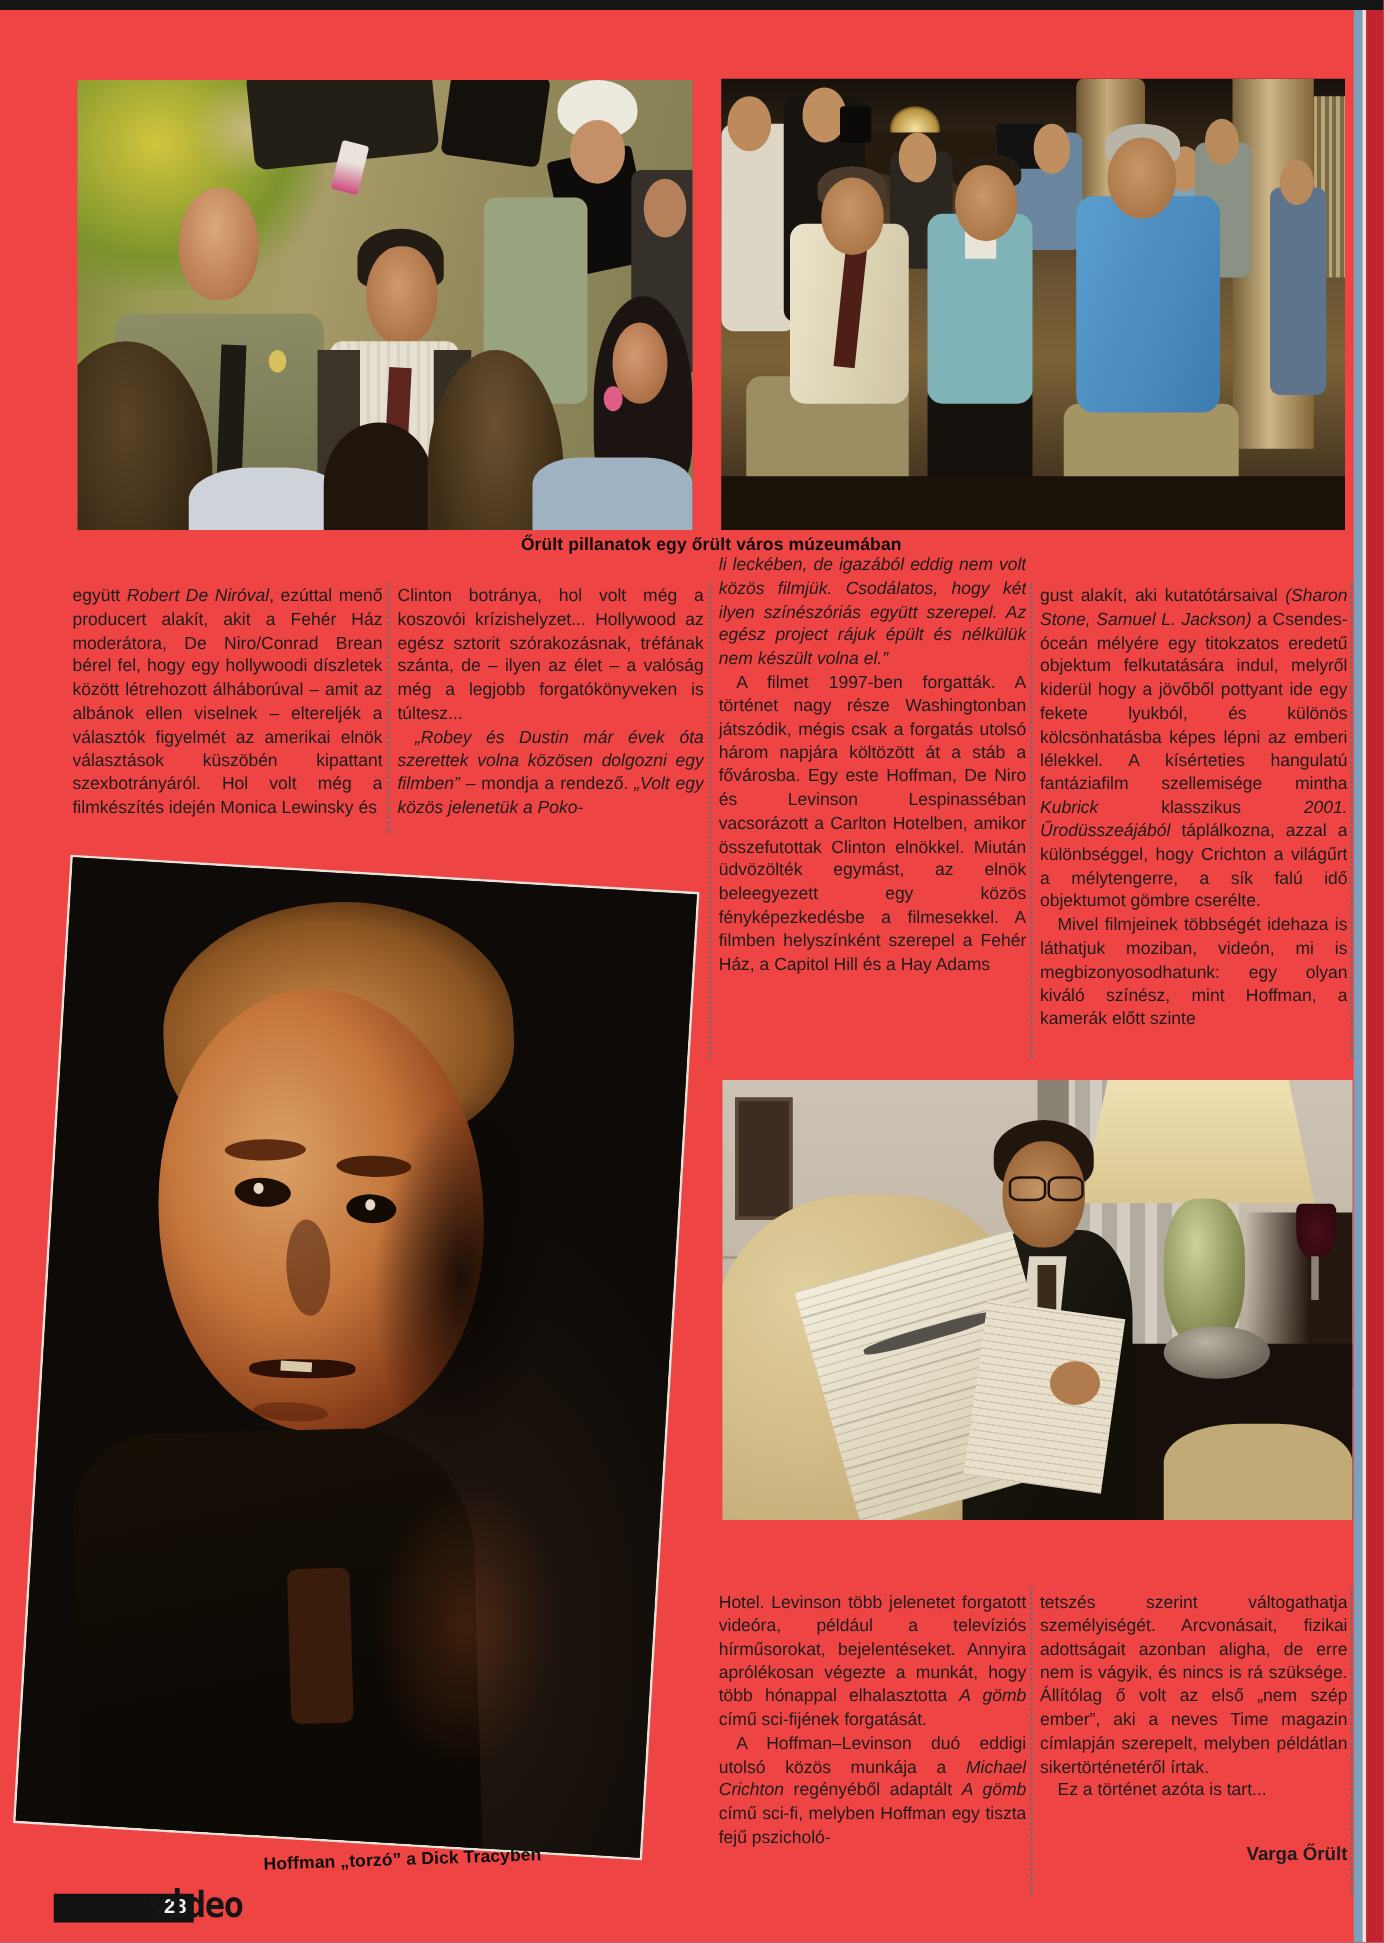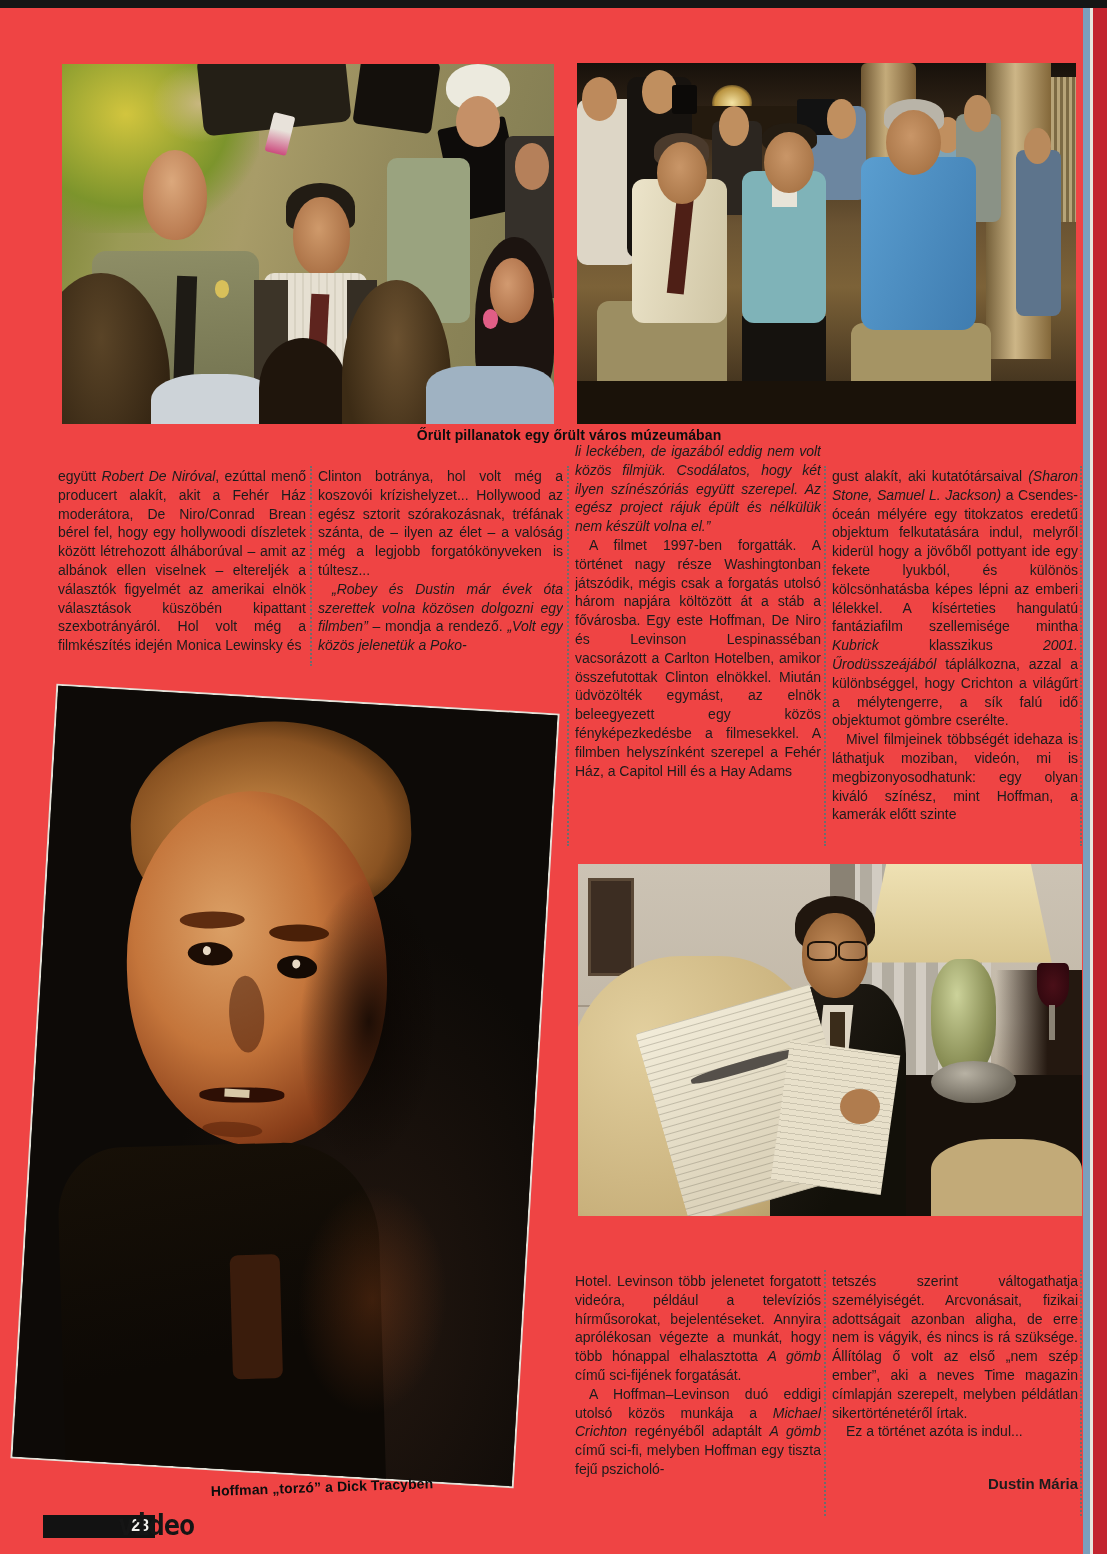--- a/index.html
+++ b/index.html
@@ -185,25 +185,25 @@
     <div class="s" style="left:52%;top:64%;width:8%;height:10%;background:#b07c4e;border-radius:50%;"></div>
     <div class="s" style="left:70%;top:78%;width:30%;height:22%;background:#c2aa78;border-radius:40% 40% 0 0;"></div>
   </figure>
 
   <div class="col" style="left:575px;top:1272px;width:246px;height:242px;">
     <p><span>Hotel. Levinson több jelenetet forgatott videóra, például a televíziós hírműsorokat, bejelentéseket. Annyira aprólékosan végezte a munkát, hogy több hónappal elhalasztotta </span><span class="it">A gömb</span><span> című sci-fijének forgatását.</span></p>
     <p class="ind"><span>A Hoffman–Levinson duó eddigi utolsó közös munkája a </span><span class="it">Michael Crichton</span><span> regényéből adaptált </span><span class="it">A gömb</span><span> című sci-fi, melyben Hoffman egy tiszta fejű pszicholó-</span></p>
   </div>
   <div class="col" style="left:832px;top:1272px;width:246px;height:200px;">
     <p><span>tetszés szerint váltogathatja személyiségét. Arcvonásait, fizikai adottságait azonban aligha, de erre nem is vágyik, és nincs is rá szüksége. Állítólag ő volt az első „nem szép ember”, aki a neves Time magazin címlapján szerepelt, melyben példátlan sikertörténetéről írtak.</span></p>
-    <p class="ind"><span>Ez a történet azóta is indul...</span></p>
+    <p class="ind"><span>Ez a történet azóta is tart...</span></p>
   </div>
   <div class="rule" style="left:824px;top:1270px;height:246px;"></div>
   <div class="rule" style="left:1080px;top:1270px;height:246px;"></div>
 
-  <div class="byline">Dustin Mária</div>
+  <div class="byline">Varga Őrült</div>
 
   <div class="pgbar">
     <span class="pgnum">28</span>
   </div>
   <div class="logo">video</div>
 
 </div>
 
 </body></html>

